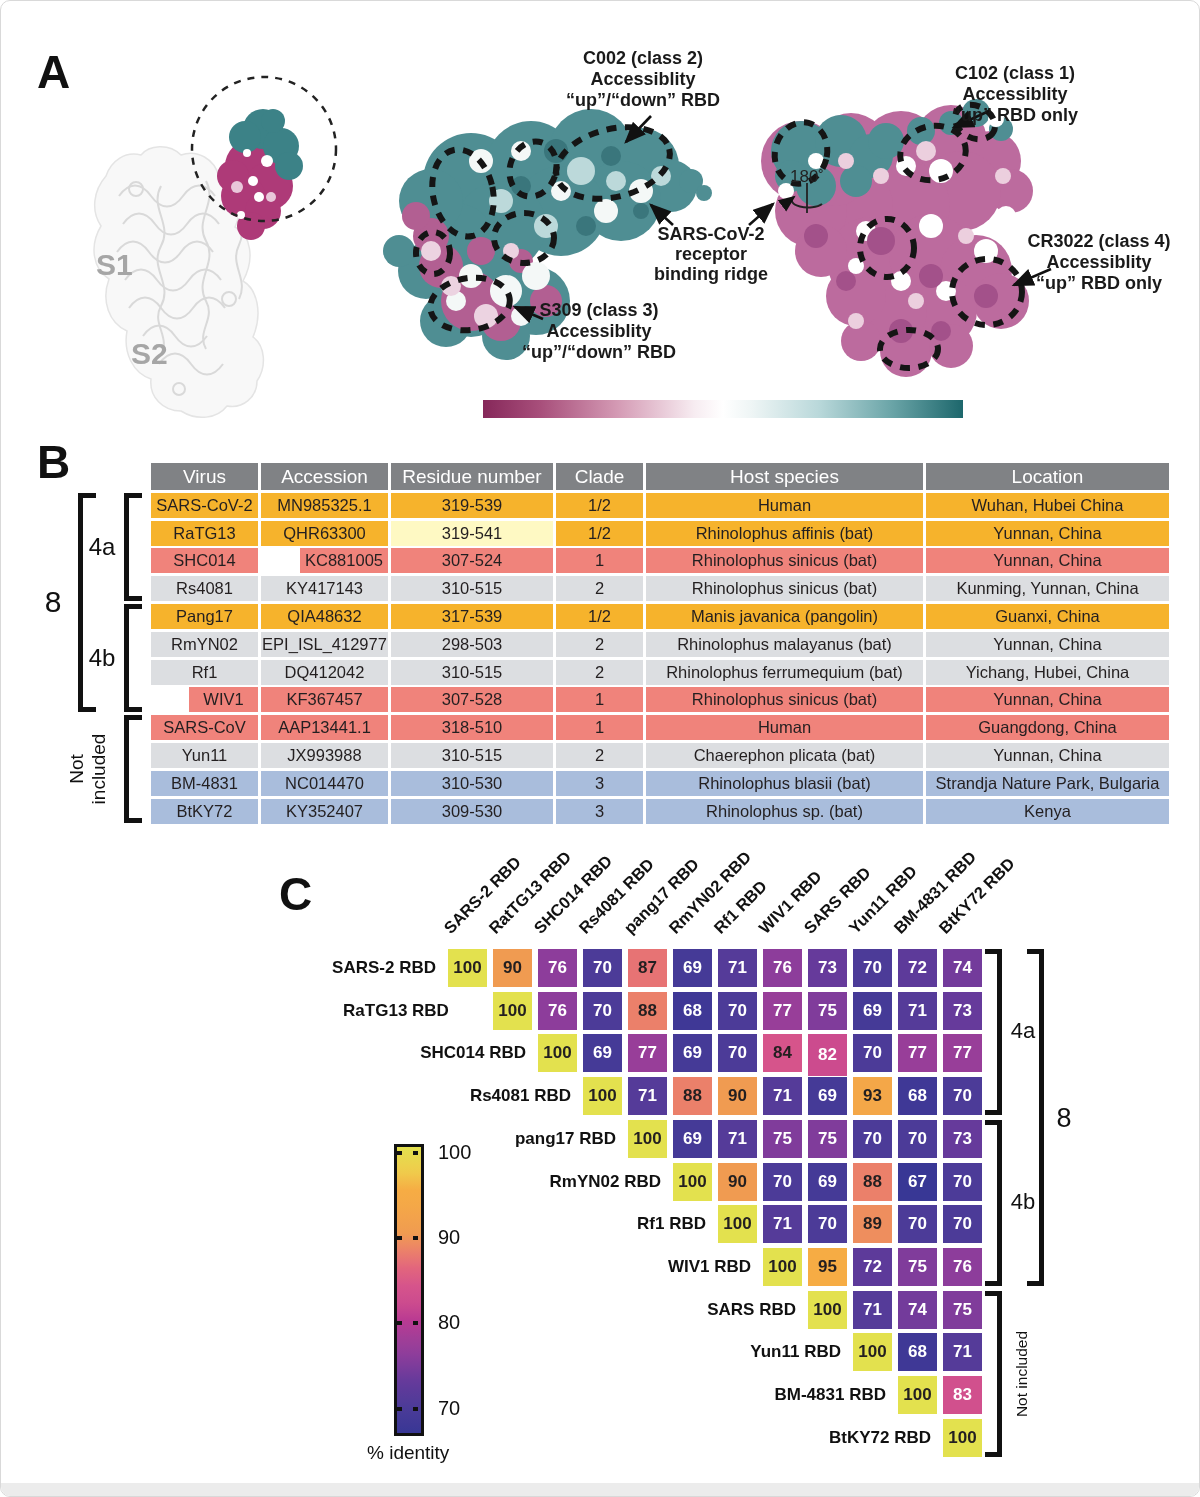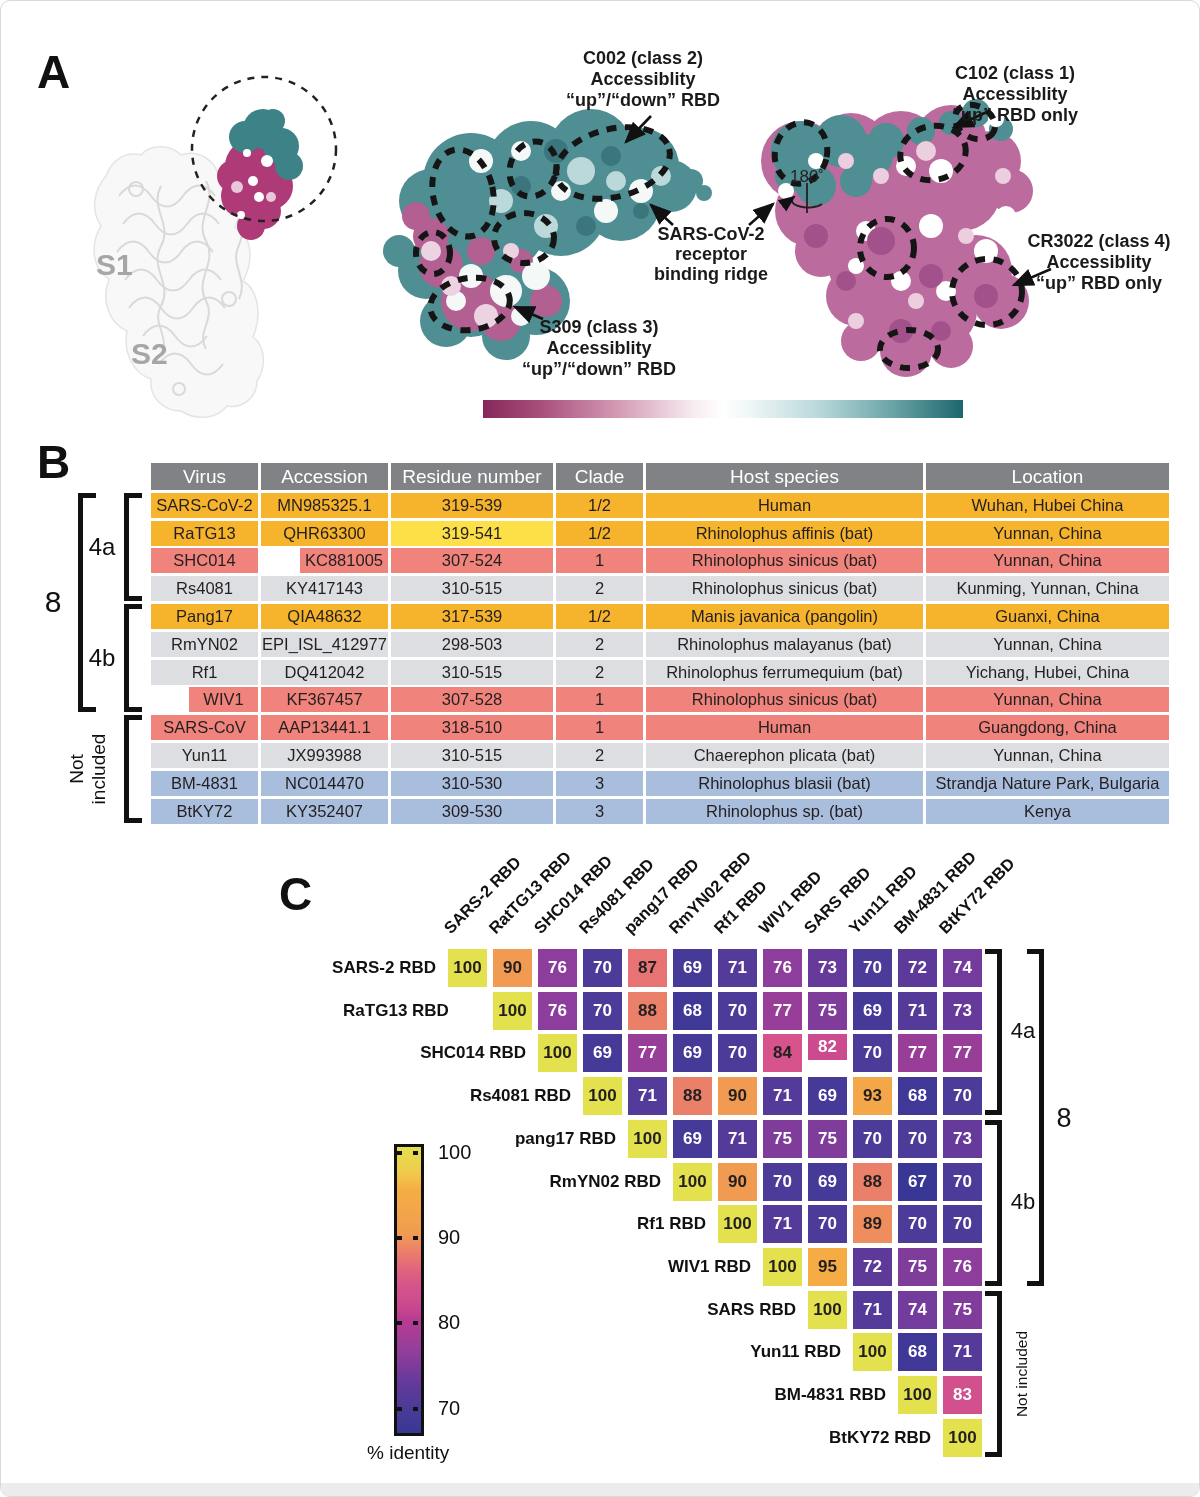--- a/index.html
+++ b/index.html
@@ -272,21 +272,21 @@
   <div class="ann small-lh" style="left:710px; top:223px;">
     <div>SARS-CoV-2</div>
     <div>receptor</div>
     <div>binding ridge</div>
   </div>
   <div class="ann" style="left:1098px; top:230px;">
     <div>CR3022 (class 4)</div>
     <div>Accessiblity</div>
     <div>“up” RBD only</div>
   </div>
-  <div class="ann" style="left:598px; top:316px;">
+  <div class="ann" style="left:598px; top:299px;">
     <div>S309 (class 3)</div>
     <div>Accessiblity</div>
     <div>“up”/“down” RBD</div>
   </div>
 
   <div class="cons-bar"></div>
 
   <div class="panel-letter" style="left:36px; top:434px;">B</div>
 
   <div class="brk-l" style="left:77px; top:492px; height:219px;"></div>
@@ -306,21 +306,21 @@
       <div class="th">Host species</div>
       <div class="th">Location</div>
       <div class="td" style="background: rgb(246, 179, 44);">SARS-CoV-2</div>
       <div class="td" style="background: rgb(246, 179, 44);">MN985325.1</div>
       <div class="td" style="background: rgb(246, 179, 44);">319-539</div>
       <div class="td" style="background: rgb(246, 179, 44);">1/2</div>
       <div class="td" style="background: rgb(246, 179, 44);">Human</div>
       <div class="td" style="background: rgb(246, 179, 44);">Wuhan, Hubei China</div>
       <div class="td" style="background: rgb(246, 179, 44);">RaTG13</div>
       <div class="td" style="background: rgb(246, 179, 44);">QHR63300</div>
-      <div class="td" style="background: #fde047;">319-541</div>
+      <div class="td" style="background: #fef9c3;">319-541</div>
       <div class="td" style="background: rgb(246, 179, 44);">1/2</div>
       <div class="td" style="background: rgb(246, 179, 44);">Rhinolophus affinis (bat)</div>
       <div class="td" style="background: rgb(246, 179, 44);">Yunnan, China</div>
       <div class="td" style="background: rgb(240, 131, 123);">SHC014</div>
       <div class="td" style="background: rgb(240, 131, 123); margin-left: 39px;">KC881005</div>
       <div class="td" style="background: rgb(240, 131, 123);">307-524</div>
       <div class="td" style="background: rgb(240, 131, 123);">1</div>
       <div class="td" style="background: rgb(240, 131, 123);">Rhinolophus sinicus (bat)</div>
       <div class="td" style="background: rgb(240, 131, 123);">Yunnan, China</div>
       <div class="td" style="background: rgb(220, 222, 225);">Rs4081</div>
@@ -421,21 +421,21 @@
       <div class="mcell" style="left: 852px; top: 990.7px; width: 39px; height: 38px; background: rgb(69, 58, 151); color: rgb(255, 255, 255);">69</div>
       <div class="mcell" style="left: 897px; top: 990.7px; width: 39px; height: 38px; background: rgb(85, 59, 153); color: rgb(255, 255, 255);">71</div>
       <div class="mcell" style="left: 942px; top: 990.7px; width: 39px; height: 38px; background: rgb(102, 58, 155); color: rgb(255, 255, 255);">73</div>
       <div class="mrow-label" style="left: 355px; top: 1042.4px;">SHC014 RBD</div>
       <div class="mcell" style="left: 537px; top: 1033.4px; width: 39px; height: 38px; background: rgb(227, 225, 78); color: rgb(35, 31, 32);">100</div>
       <div class="mcell" style="left: 582px; top: 1033.4px; width: 39px; height: 38px; background: rgb(69, 58, 151); color: rgb(255, 255, 255);">69</div>
       <div class="mcell" style="left: 627px; top: 1033.4px; width: 39px; height: 38px; background: rgb(152, 62, 153); color: rgb(255, 255, 255);">77</div>
       <div class="mcell" style="left: 672px; top: 1033.4px; width: 39px; height: 38px; background: rgb(69, 58, 151); color: rgb(255, 255, 255);">69</div>
       <div class="mcell" style="left: 717px; top: 1033.4px; width: 39px; height: 38px; background: rgb(76, 59, 152); color: rgb(255, 255, 255);">70</div>
       <div class="mcell" style="left: 762px; top: 1033.4px; width: 39px; height: 38px; background: rgb(214, 84, 139); color: rgb(35, 31, 32);">84</div>
-      <div class="mcell" style="left: 807px; top: 1033.4px; width: 39px; height: 26px; background: rgb(204, 75, 142); color: rgb(255, 255, 255);">82</div>
+      <div class="mcell" style="left: 807px; top: 1033.4px; width: 39px; height: 42px; background: rgb(204, 75, 142); color: rgb(255, 255, 255);">82</div>
       <div class="mcell" style="left: 852px; top: 1033.4px; width: 39px; height: 38px; background: rgb(76, 59, 152); color: rgb(255, 255, 255);">70</div>
       <div class="mcell" style="left: 897px; top: 1033.4px; width: 39px; height: 38px; background: rgb(152, 62, 153); color: rgb(255, 255, 255);">77</div>
       <div class="mcell" style="left: 942px; top: 1033.4px; width: 39px; height: 38px; background: rgb(152, 62, 153); color: rgb(255, 255, 255);">77</div>
       <div class="mrow-label" style="left: 400px; top: 1085.1px;">Rs4081 RBD</div>
       <div class="mcell" style="left: 582px; top: 1076.1px; width: 39px; height: 38px; background: rgb(227, 225, 78); color: rgb(35, 31, 32);">100</div>
       <div class="mcell" style="left: 627px; top: 1076.1px; width: 39px; height: 38px; background: rgb(85, 59, 153); color: rgb(255, 255, 255);">71</div>
       <div class="mcell" style="left: 672px; top: 1076.1px; width: 39px; height: 38px; background: rgb(235, 128, 106); color: rgb(35, 31, 32);">88</div>
       <div class="mcell" style="left: 717px; top: 1076.1px; width: 39px; height: 38px; background: rgb(240, 155, 81); color: rgb(35, 31, 32);">90</div>
       <div class="mcell" style="left: 762px; top: 1076.1px; width: 39px; height: 38px; background: rgb(85, 59, 153); color: rgb(255, 255, 255);">71</div>
       <div class="mcell" style="left: 807px; top: 1076.1px; width: 39px; height: 38px; background: rgb(69, 58, 151); color: rgb(255, 255, 255);">69</div>

